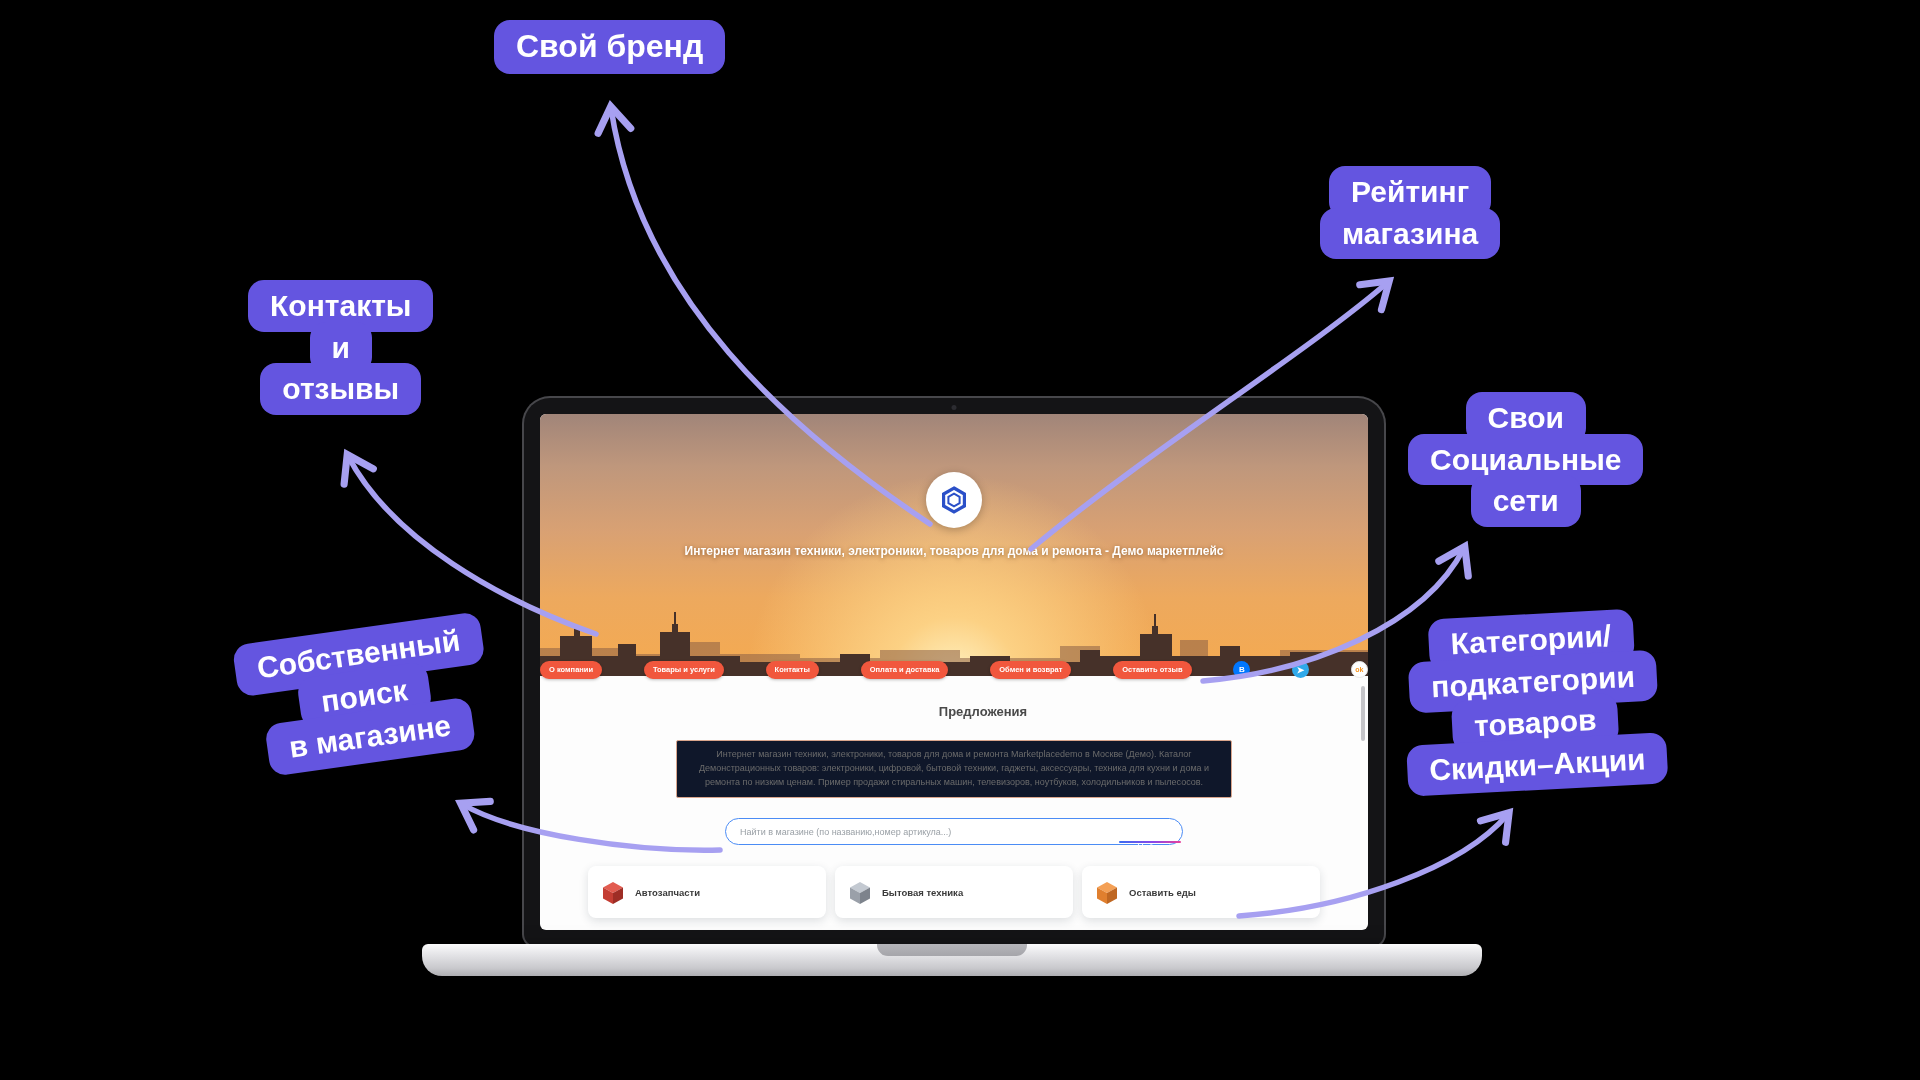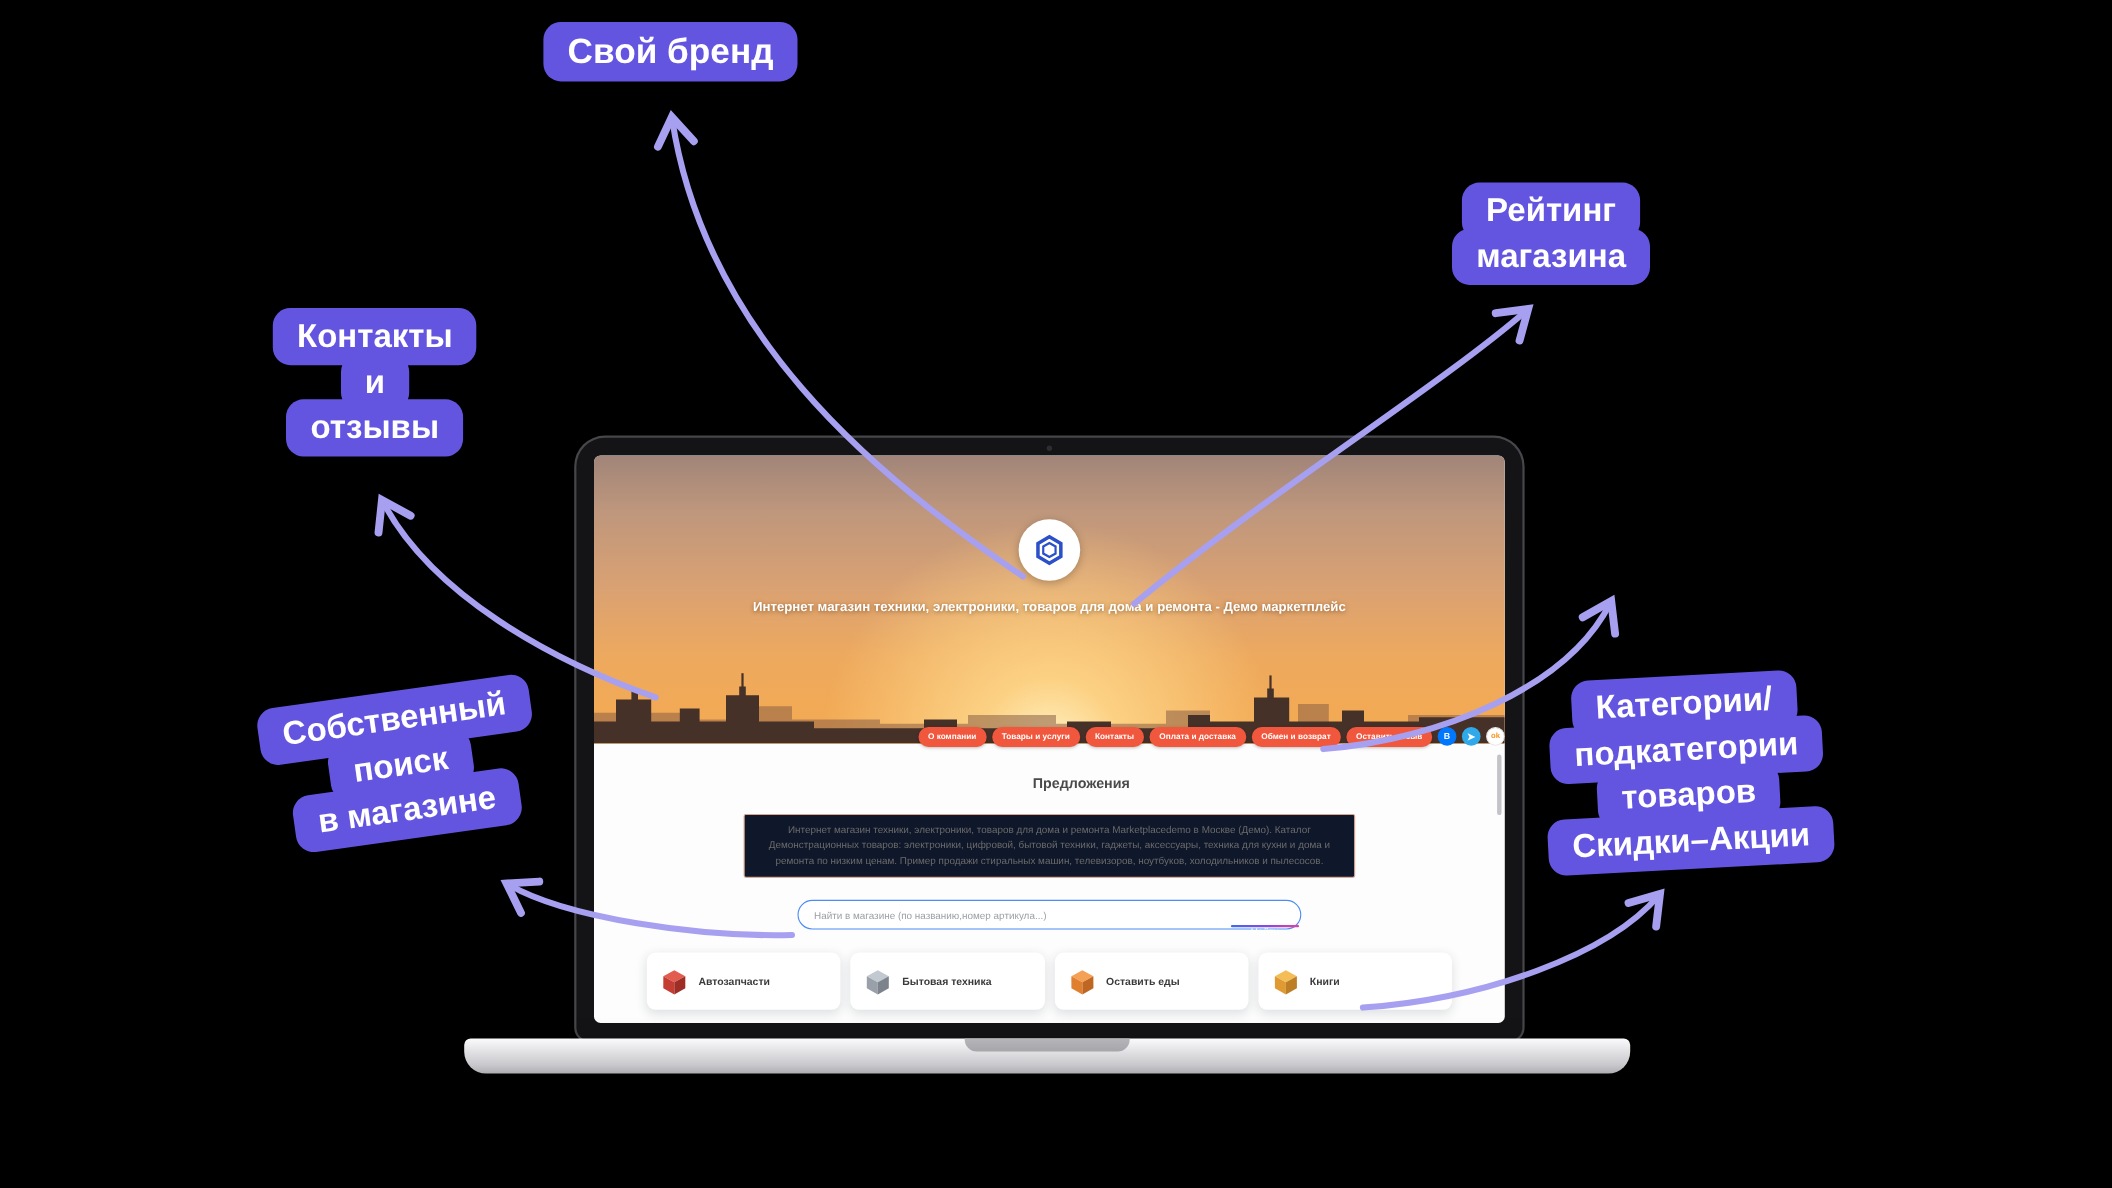--- a/index.html
+++ b/index.html
@@ -44,21 +44,21 @@
   .skyline{position:absolute;bottom:0;left:0;width:100%;height:70px;display:block;}
   .logo-circle{position:absolute;top:58px;left:50%;transform:translateX(-50%);
                width:56px;height:56px;border-radius:50%;background:#fff;
                display:flex;align-items:center;justify-content:center;
                box-shadow:0 2px 8px rgba(0,0,0,.25);z-index:3;}
   .site-title{position:absolute;top:130px;left:0;width:100%;box-sizing:border-box;padding:0 30px;
               text-align:center;font-size:12px;font-weight:bold;color:#fff;z-index:3;
               text-shadow:0 1px 4px rgba(80,40,0,.55);}
 
   
-  .nav-row{position:absolute;top:247px;left:0;right:0;display:flex;justify-content:flex-end;
+  .nav-row{position:absolute;top:247px;left:0;right:0;display:flex;justify-content:space-between;
            align-items:center;gap:5px;z-index:5;}
   .nav-pill{background:#f1573d;color:#fff;font-size:7.5px;font-weight:bold;line-height:1;
             padding:5px 9px;border-radius:9px;white-space:nowrap;box-shadow:0 1px 3px rgba(0,0,0,.25);
             cursor:pointer;border:none;}
   .soc{width:17px;height:17px;border-radius:50%;display:flex;align-items:center;justify-content:center;
        font-size:8px;font-weight:bold;color:#fff;cursor:pointer;}
   .soc-vk{background:#0077ff;}
   .soc-tg{background:#2fa9ea;font-size:9px;}
   .soc-ok{background:#fff;color:#f7931e;border:1px solid #e8e8e8;box-sizing:border-box;font-size:7px;}
 
@@ -101,20 +101,25 @@
     <span class="line">Контакты</span>
     <span class="line">и</span>
     <span class="line">отзывы</span>
   </div>
 
   <div class="callout co-rating">
     <span class="line">Рейтинг</span>
     <span class="line">магазина</span>
   </div>
 
+  <div class="callout co-social">
+    <span class="line">Свои</span>
+    <span class="line">Социальные</span>
+    <span class="line">сети</span>
+  </div>
 
   <div class="callout co-own-search">
     <span class="line">Собственный</span>
     <span class="line">поиск</span>
     <span class="line">в магазине</span>
   </div>
 
   <div class="callout co-categories">
     <span class="line">Категории/</span>
     <span class="line">подкатегории</span>
@@ -198,28 +203,20 @@
           <span>Бытовая техника</span>
         </div>
         <div class="cat-card">
           <svg width="26" height="26" viewBox="0 0 26 26">
             <polygon points="13,3 23,8.5 13,14 3,8.5" fill="var(--c1)"></polygon>
             <polygon points="3,8.5 13,14 13,25 3,19.5" fill="var(--c2)"></polygon>
             <polygon points="23,8.5 13,14 13,25 23,19.5" fill="var(--c3)"></polygon>
           </svg>
           <span>Оставить еды</span>
         </div>
-        <div class="cat-card">
-          <svg width="26" height="26" viewBox="0 0 26 26">
-            <polygon points="13,3 23,8.5 13,14 3,8.5" fill="var(--c1)"></polygon>
-            <polygon points="3,8.5 13,14 13,25 3,19.5" fill="var(--c2)"></polygon>
-            <polygon points="23,8.5 13,14 13,25 23,19.5" fill="var(--c3)"></polygon>
-          </svg>
-          <span>Книги</span>
-        </div>
       </div>
 
       <span class="scroll-thumb"></span>
     </div>
   </div>
 
   <div class="laptop-base">
     <span class="base-groove"></span>
   </div>
 

